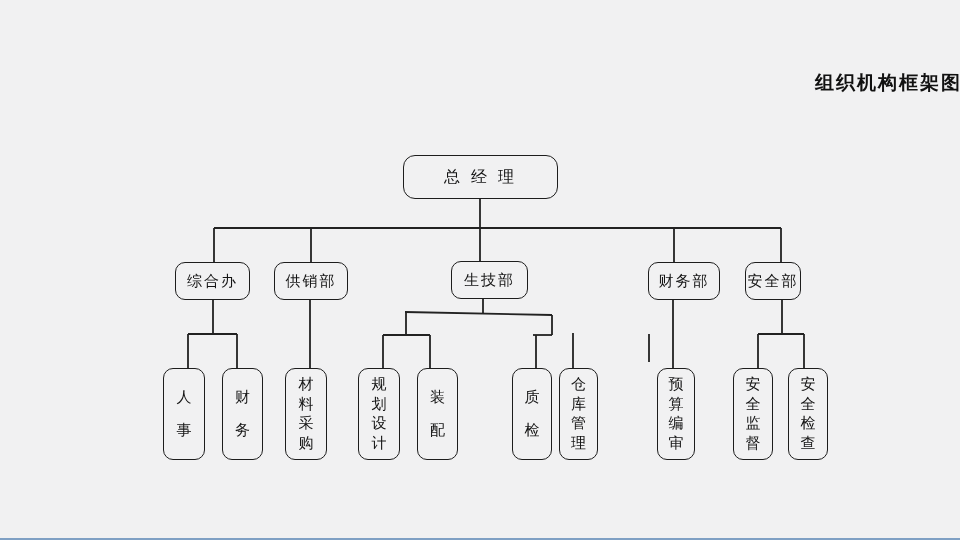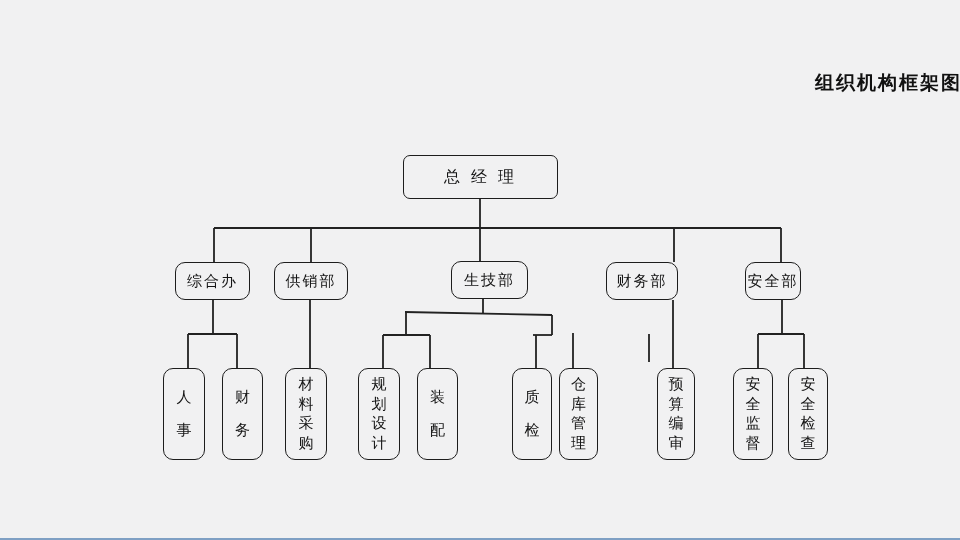--- a/index.html
+++ b/index.html
@@ -37,21 +37,21 @@
     border-radius:10px;
     background:#f1f1f2;
     display:flex;
     align-items:center;
     justify-content:center;
     color:#141414;
     font-family:"DejaVu Serif", "Liberation Serif", serif;
   }
   .node.root {
     left:403px; top:155px; width:155px; height:44px;
-    font-size:16px; letter-spacing:3px; border-radius:7px;
+    font-size:16px; letter-spacing:3px; border-radius:12px;
   }
   .node.dept {
     top:262px; height:38px;
     font-size:15px; letter-spacing:2px;
   }
   .node.leaf {
     top:368px; height:92px; width:42px;
     font-size:15px;
   }
   .vtext {
@@ -110,21 +110,21 @@
     <line x1="758" y1="334" x2="804" y2="334"></line>
     <line x1="758" y1="334" x2="758" y2="368"></line>
     <line x1="804" y1="334" x2="804" y2="368"></line>
   </svg>
 
   <div class="node root">总 经 理</div>
 
   <div class="node dept" style="left:175px; width:75px;">综合办</div>
   <div class="node dept" style="left:274px; width:74px;">供销部</div>
   <div class="node dept" style="left:443px; width:77px; top:261px;margin-left:8px;">生技部</div>
-  <div class="node dept" style="left:606px; width:72px;">财务部</div>
+  <div class="node dept" style="left:648px; width:72px;">财务部</div>
   <div class="node dept" style="left:745px; width:56px;">安全部</div>
 
   <div class="node leaf vtext" style="left:163px;">
       <span>人</span>
       <span>事</span>
     </div>
   <div class="node leaf vtext" style="left:222px; width:41px;">
       <span>财</span>
       <span>务</span>
     </div>

